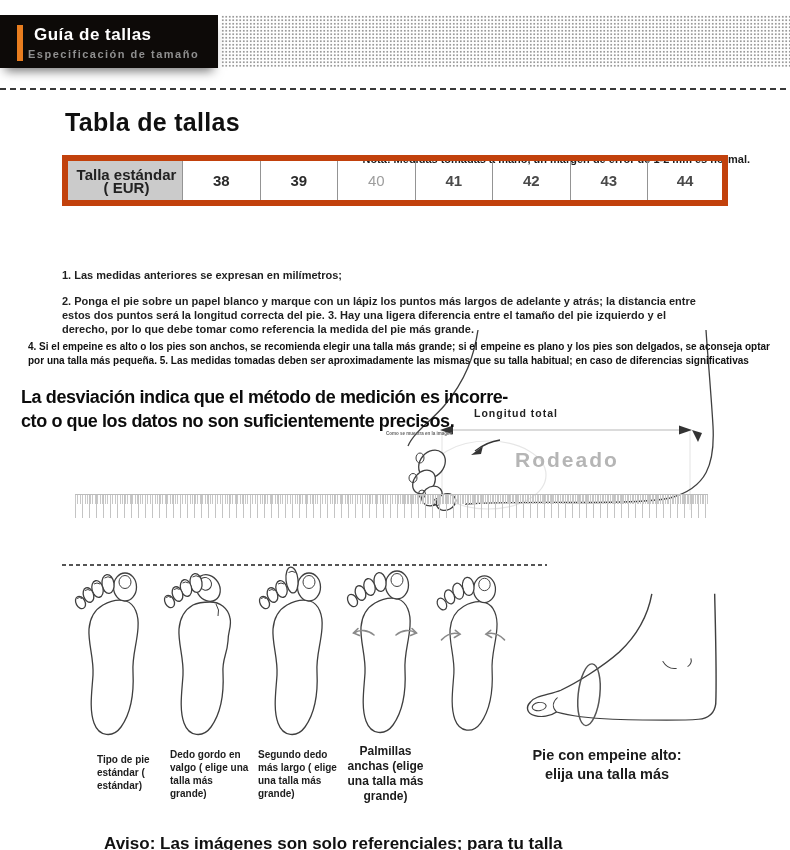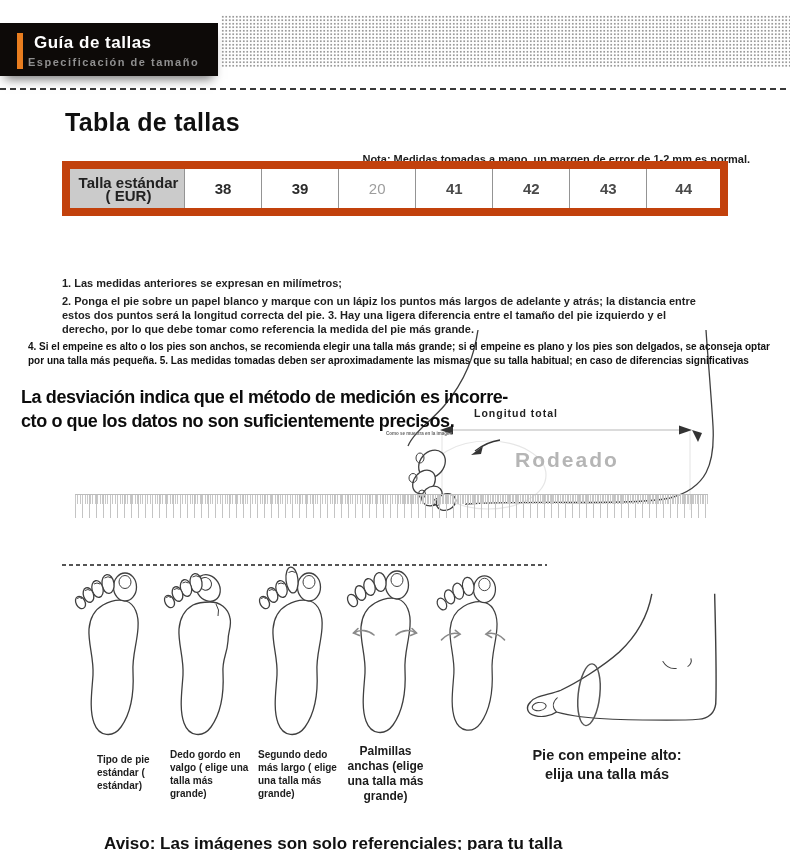--- a/index.html
+++ b/index.html
@@ -1,43 +1,43 @@
 <!DOCTYPE html>
 <html><head>
 <meta charset="utf-8">
 <style>
   html,body{margin:0;padding:0;background:#fff;}
   #canvas{position:relative;width:790px;height:850px;background:#fff;overflow:hidden;
           font-family:"Liberation Sans",sans-serif;color:#1f1f1f;}
   .abs{position:absolute;}
 
   
-  .hdr-box{left:0;top:23px;width:218px;height:53px;background:#0d0a08;
+  .hdr-box{left:0;top:15px;width:218px;height:53px;background:#0d0a08;
            box-shadow:0 8px 10px -5px rgba(0,0,0,.55);}
   .dots{left:221px;top:15px;width:569px;height:53px;
         background-image:radial-gradient(#9a9a9a .7px,transparent .8px);
         background-size:3.5px 3.5px;}
   .dash-top{left:0;top:88px;width:790px;height:2px;
         background:repeating-linear-gradient(90deg,#383838 0 6px,transparent 6px 10px);}
 
   
   .tbl-title{left:65px;top:108px;font-size:25px;font-weight:700;color:#101010;letter-spacing:.3px;}
   .tbl-note{left:340px;top:129px;width:410px;font-size:11px;font-weight:700;color:#1c1c1c;text-align:right;margin-top:24px;}
-  table.sizes{position:absolute;left:62px;top:161px;width:666px;border-collapse:collapse;
-        border:8px solid #c2410c;table-layout:fixed;}
+  table.sizes{position:absolute;left:62px;top:155px;width:666px;border-collapse:collapse;
+        border:6px solid #c2410c;table-layout:fixed;}
   table.sizes td{border:1px solid #949494;height:37px;text-align:center;font-size:15px;}
   td.rowhead{width:103px;background:#cbcbcb;font-size:11px;font-weight:700;color:#222;
         text-align:left;padding:0 4px 0 7px;line-height:13px;}
   .vd{color:#2b2b2b;font-weight:700;}
   .vd2{color:#4a4a4a;font-weight:700;}
   .vm{color:#6e6e6e;font-weight:700;}
   .vl{color:#9d9d9d;font-weight:400;}
 
   
-  .note1{left:62px;top:276px;width:645px;font-size:11px;font-weight:700;line-height:14px;}
+  .note1{left:62px;top:268px;width:645px;font-size:11px;font-weight:700;line-height:14px;}
   .note23{left:62px;top:294px;width:634px;font-size:11px;font-weight:700;line-height:14px;}
   .note45{left:28px;top:340px;width:748px;font-size:10px;font-weight:700;line-height:14px;color:#111;}
   .deviation{left:12px;top:385px;width:560px;font-size:18px;font-weight:700;line-height:24px;
         letter-spacing:-.4px;color:#0c0c0c;margin-left:9px;}
 
   
   .len-label{left:474px;top:407px;font-size:10.5px;font-weight:700;letter-spacing:1px;color:#222;}
   .girth-label{left:515px;top:448px;font-size:21px;font-weight:700;letter-spacing:2px;color:#b5b5b5;}
   .tiny-label{left:386px;top:431px;font-size:4.5px;font-weight:700;color:#666;}
   .ruler{left:75px;top:494px;width:633px;height:24px;border-top:1px solid #bdbdbd;
@@ -81,21 +81,21 @@
 
   <div class="abs tbl-title">Tabla de tallas</div>
   <div class="abs tbl-note">Nota: Medidas tomadas a mano, un margen de error de 1-2 mm es normal.</div>
 
   <table class="sizes">
     <tbody>
         <tr>
       <td class="rowhead">Talla estándar ( EUR)</td>
       <td class="vd">38</td>
       <td class="vd">39</td>
-      <td class="vl">20</td>
+      <td class="vl">40</td>
       <td class="vd2">41</td>
       <td class="vd2">42</td>
       <td class="vd2">43</td>
       <td class="vd2">44</td>
     </tr>
   </tbody>
     </table>
 
   <div class="abs note1">1. Las medidas anteriores se expresan en milímetros;</div>
   <div class="abs note23">2. Ponga el pie sobre un papel blanco y marque con un lápiz los puntos más largos de adelante y atrás; la distancia entre estos dos puntos será la longitud correcta del pie. 3. Hay una ligera diferencia entre el tamaño del pie izquierdo y el derecho, por lo que debe tomar como referencia la medida del pie más grande.</div>

